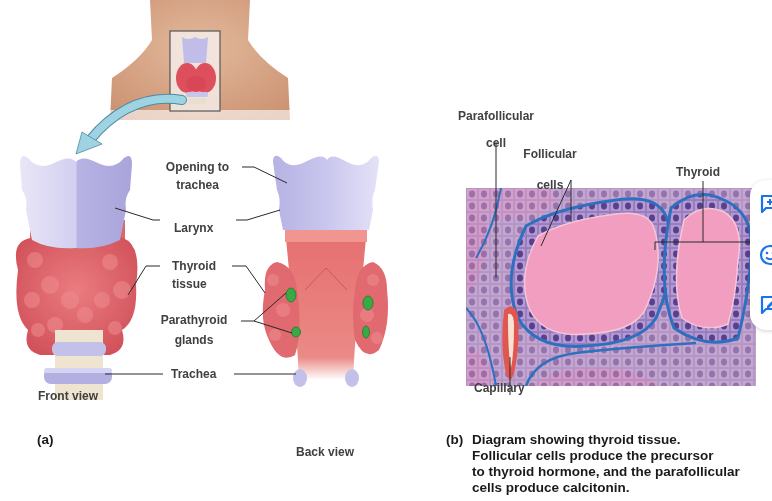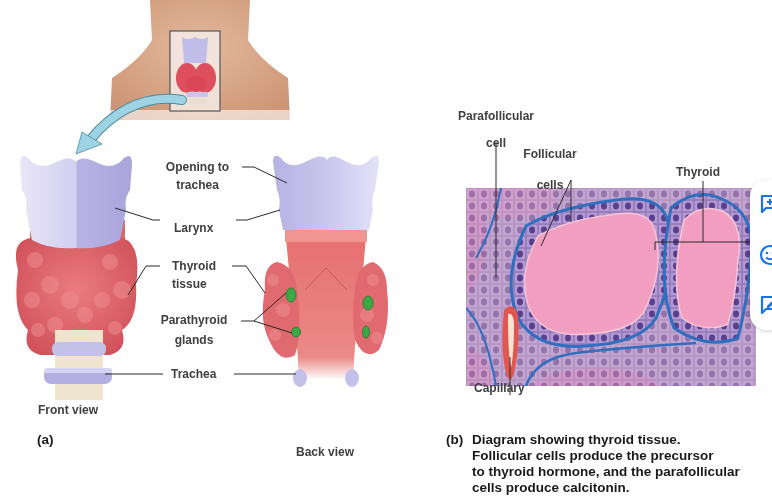--- a/index.html
+++ b/index.html
@@ -158,21 +158,21 @@
 <div class="lbl" style="left:174px;top:220px;">Larynx</div>
 <div class="lbl" style="left:172px;top:258px;">
   <div>Thyroid</div>
   <div style="margin-top:2px;">tissue</div>
 </div>
 <div class="lbl right" style="left:148px;top:312px;width:92px;">
   <div>Parathyroid</div>
   <div style="margin-top:4px;">glands</div>
 </div>
 <div class="lbl" style="left:171px;top:366px;">Trachea</div>
-<div class="lbl" style="left:38px;top:402px;">Front view</div>
+<div class="lbl" style="left:38px;top:388px;">Front view</div>
 <div class="lbl" style="left:296px;top:403px;margin-top:41px;">Back view</div>
 
 <div class="caption" style="left:37px;top:432px;width:360px;">
   <span class="tag">(a)</span>
 </div>
 
 <svg style="left:466px;top:188px;" width="290" height="198" viewBox="0 0 290 198">
   <defs>
     <pattern id="cellPat" width="12" height="12" patternUnits="userSpaceOnUse">
       <rect width="12" height="12" fill="#a98ec9"></rect>

